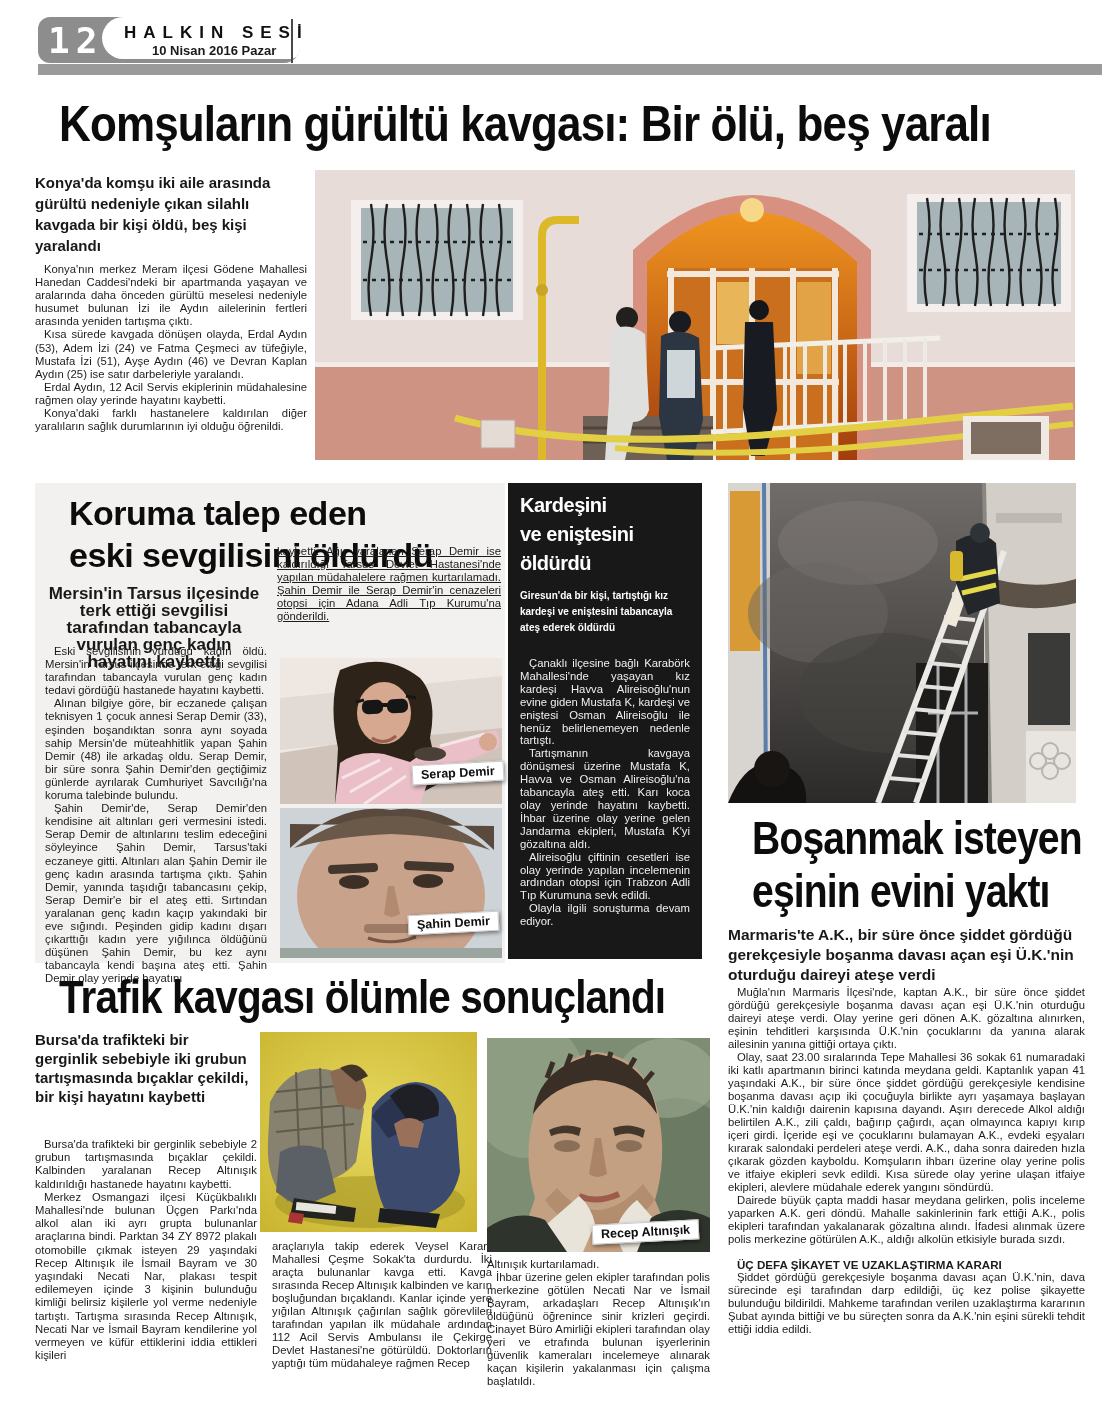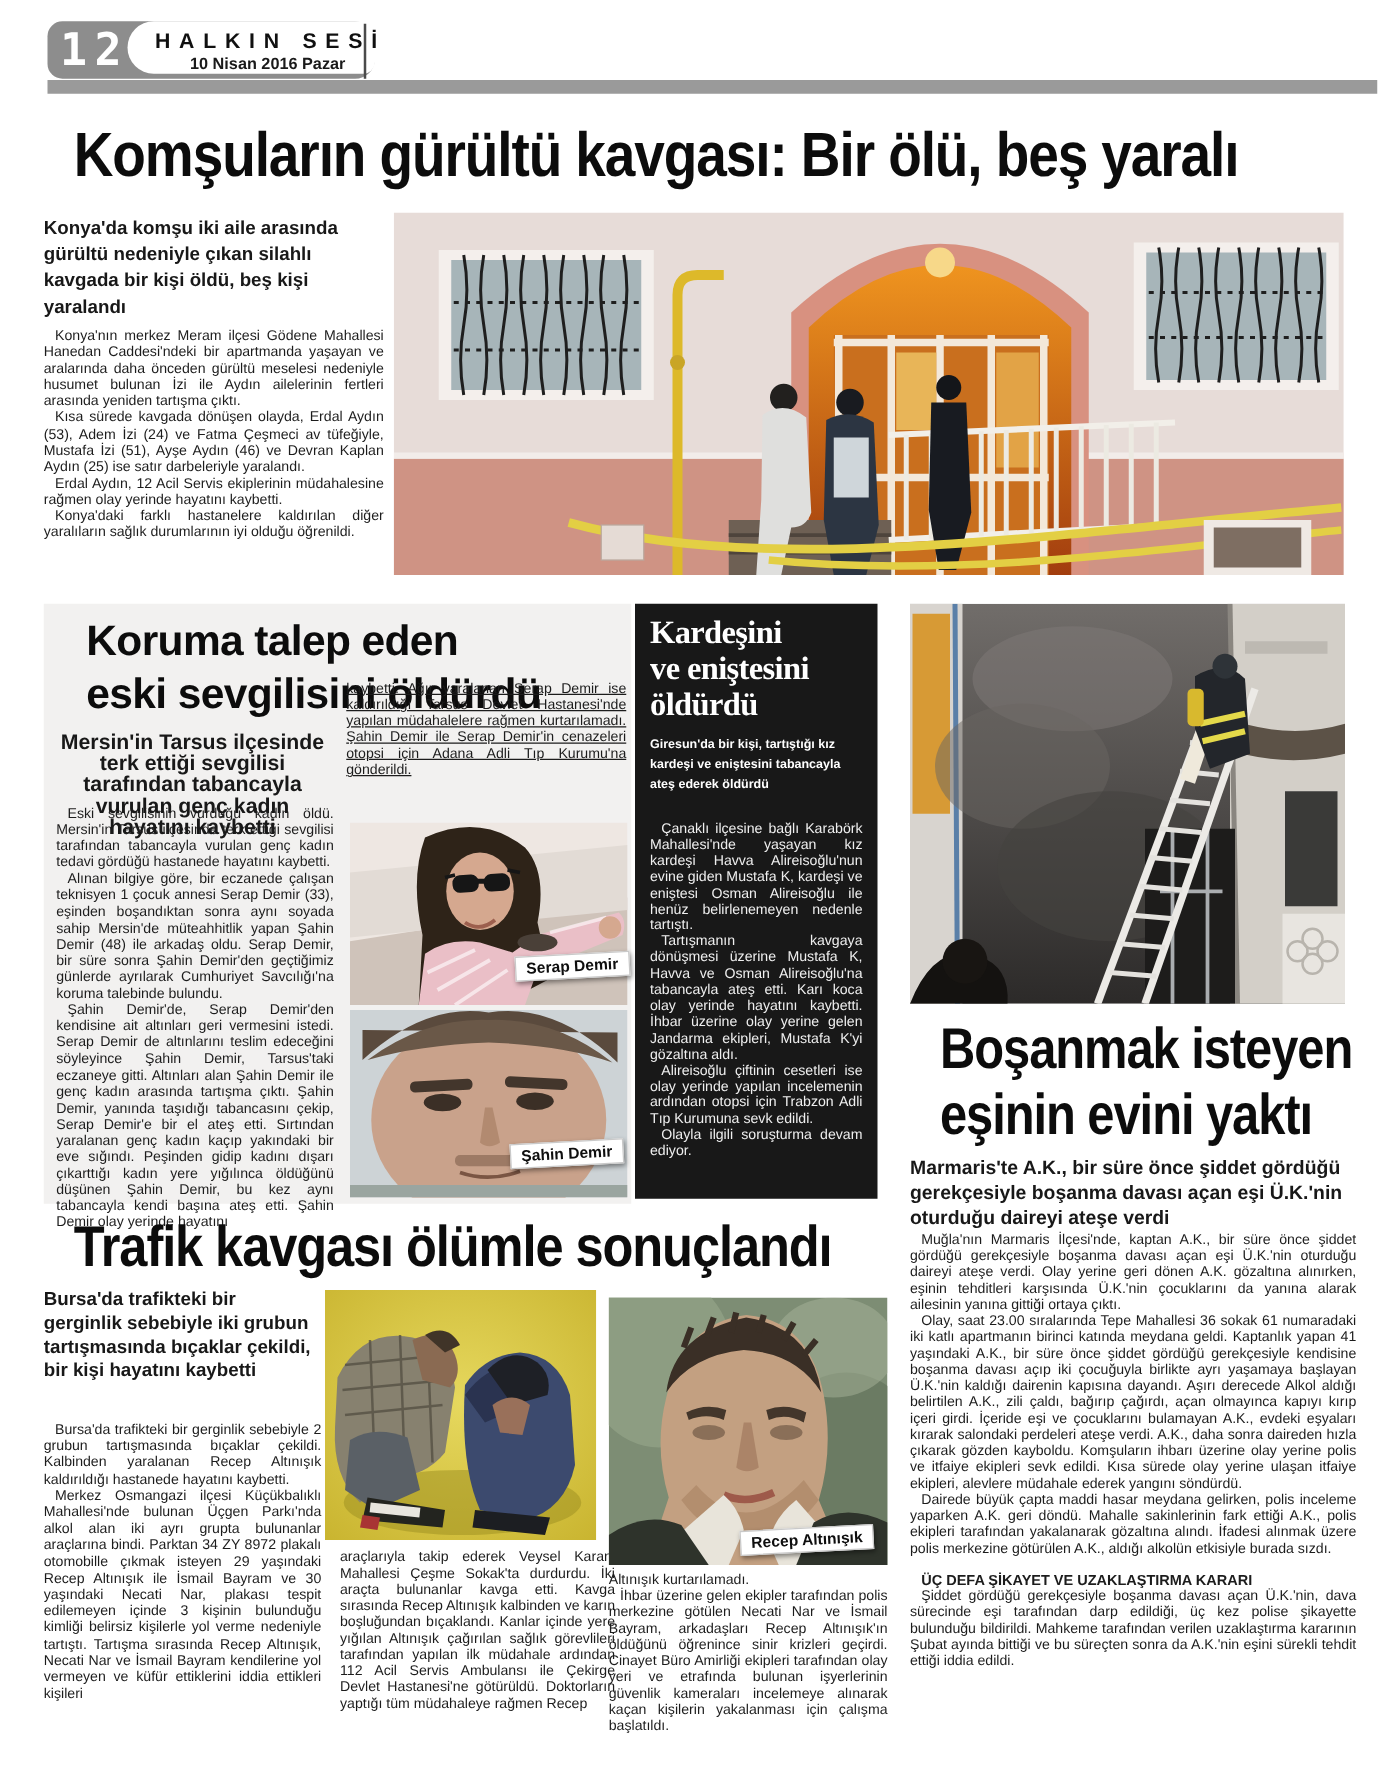--- a/index.html
+++ b/index.html
@@ -19,21 +19,21 @@
   .cond{display:inline-block;transform-origin:0 0;white-space:nowrap;}
   .sx88{transform:scaleX(.88);} .sx85{transform:scaleX(.85);}
   
   .lead{font-weight:bold;color:#181818;}
   .bt{font-size:11.3px;line-height:13.1px;text-align:justify;color:#1c1c1c;}
   .bt p{margin:0;text-indent:9px;}
   .bt p.noind{text-indent:0;}
   
   .blackbox{background:#181818;color:#ffffff;}
   .blackbox .bt{color:#efefef;}
-  .bbhl{font-weight:bold;font-size:26px;line-height:29px;letter-spacing:-.5px;color:#fff;font-family:Liberation Serif, serif;}
+  .bbhl{font-weight:bold;font-size:20px;line-height:29px;letter-spacing:-.5px;color:#fff;}
   
   .photo{display:block;}
   .caption{position:absolute;background:#ffffff;border:1px solid #c9c9c9;
            box-shadow:1px 2px 4px rgba(0,0,0,.45);font-weight:bold;font-size:12.5px;
            padding:2px 8px;transform:rotate(-3deg);white-space:nowrap;color:#0e0e0e;}
   .panel{background:#f2f1f0;}
   .subhead{font-weight:bold;font-size:11.6px;margin-top:12px;text-indent:9px;}
 </style>
 </head>
 <body>

